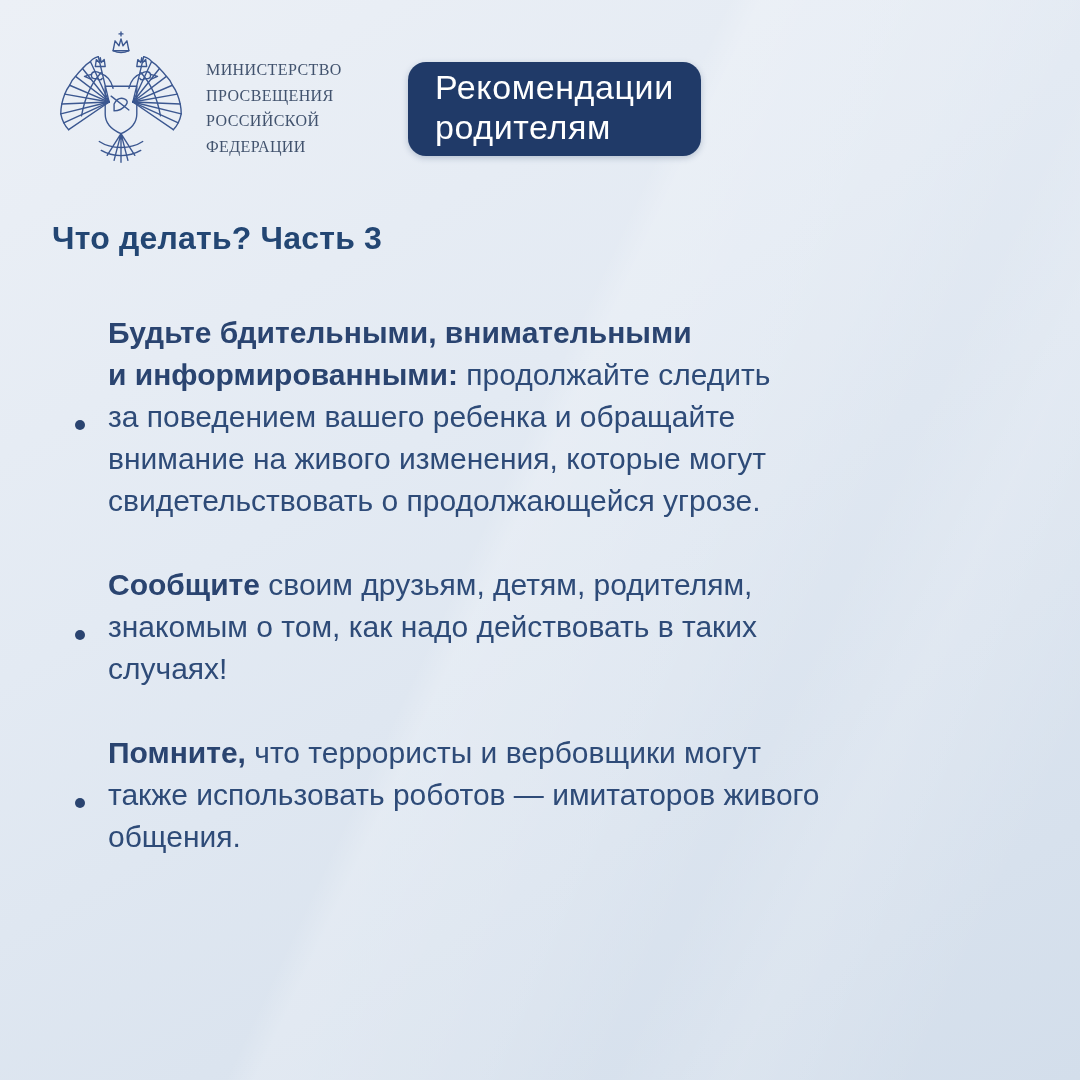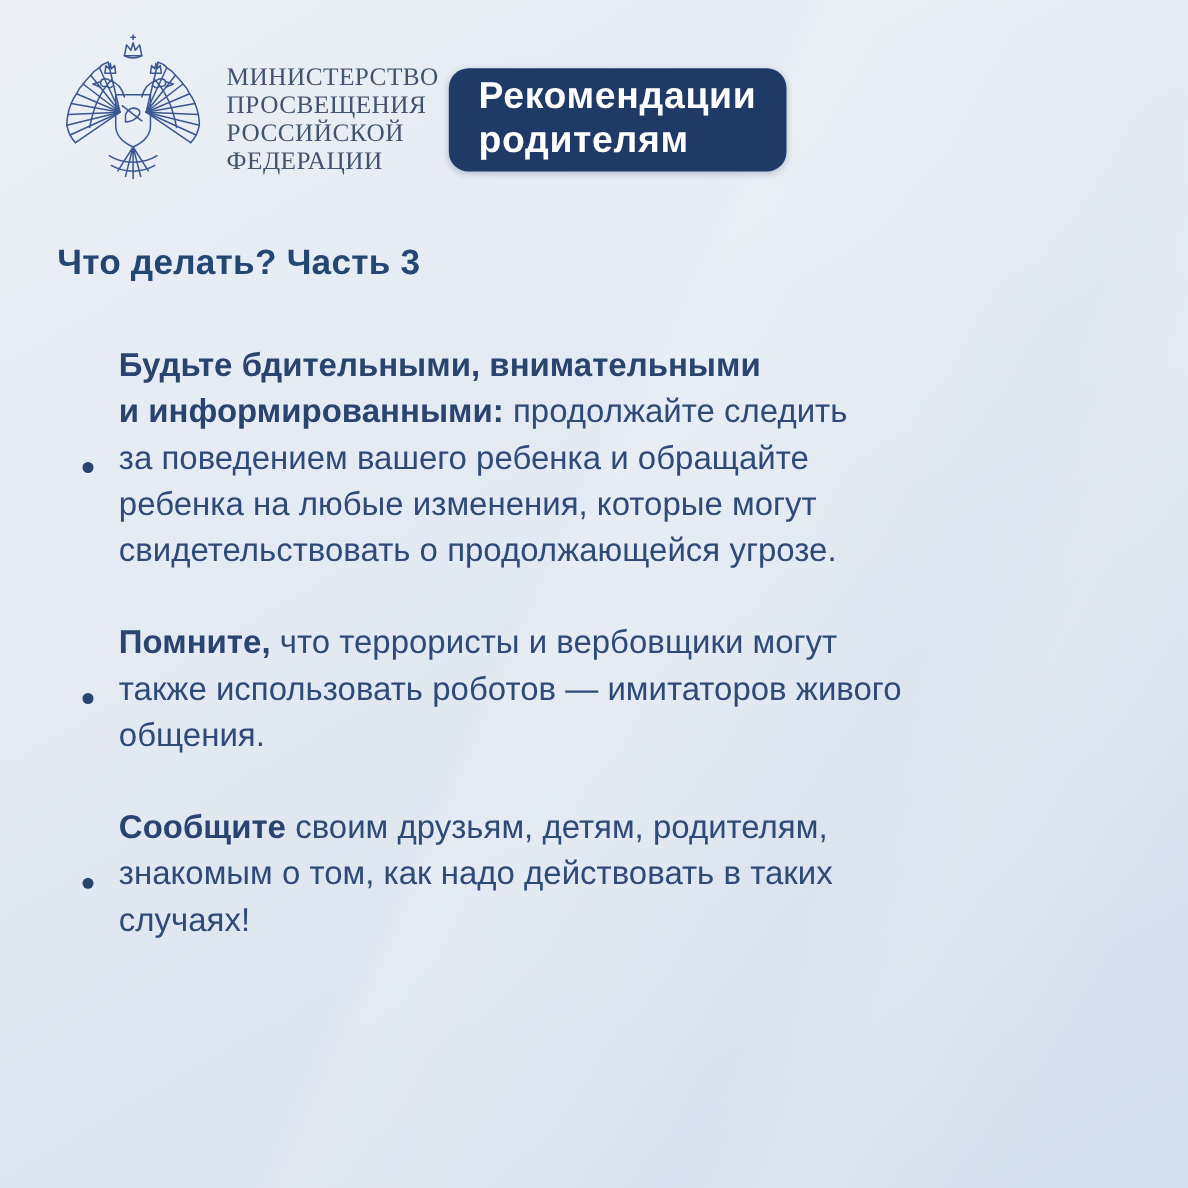--- a/index.html
+++ b/index.html
@@ -26,33 +26,33 @@
 
   .emblem {
     position: absolute; left: 42px; top: 30px;
     width: 158px; height: 150px;
   }
   .emblem svg { width: 100%; height: 100%; }
 
   .ministry-name {
     position: absolute; left: 206px; top: 57px;
     font-family: "Liberation Serif", serif;
-    font-size: 23px; line-height: 25.5px;
+    font-size: 16px; line-height: 25.5px;
     letter-spacing: 0.4px;
     color: #42536e;
     white-space: pre-line;
   }
 
   .badge {
     position: absolute; left: 408px; top: 62px;
     background: #203a68;
     color: #ffffff;
     border-radius: 18px;
     padding: 5px 27px 9px 27px;
-    font-size: 34px; font-weight: 700; line-height: 40px;
+    font-size: 34px; font-weight: 400; line-height: 40px;
     letter-spacing: 0.6px;
     white-space: pre-line;
     box-shadow: 0 2px 6px rgba(32,58,104,0.25);
   }
 
   .page-title {
     position: absolute; left: 52px; top: 220px;
     font-size: 32px; font-weight: 700;
     color: #234673;
     letter-spacing: 0.2px;
@@ -150,32 +150,32 @@
 
   <div class="page-title">Что делать? Часть 3</div>
 
   <div class="bullets">
 
     <div class="bullet">
       <span class="bullet-dot"></span>
       <span class="bullet-text"><span class="bullet-lead">Будьте бдительными, внимательными
 и информированными:</span><span> продолжайте следить
 за поведением вашего ребенка и обращайте
-ребенка на любые изменения, которые могут
+внимание на живого изменения, которые могут
 свидетельствовать о продолжающейся угрозе.</span></span>
+    </div>
+
+    <div class="bullet">
+      <span class="bullet-dot"></span>
+      <span class="bullet-text"><span class="bullet-lead">Сообщите</span><span> своим друзьям, детям, родителям,
+знакомым о том, как надо действовать в таких
+случаях!</span></span>
     </div>
 
     <div class="bullet">
       <span class="bullet-dot"></span>
       <span class="bullet-text"><span class="bullet-lead">Помните,</span><span> что террористы и вербовщики могут
 также использовать роботов — имитаторов живого
 общения.</span></span>
     </div>
 
-    <div class="bullet">
-      <span class="bullet-dot"></span>
-      <span class="bullet-text"><span class="bullet-lead">Сообщите</span><span> своим друзьям, детям, родителям,
-знакомым о том, как надо действовать в таких
-случаях!</span></span>
-    </div>
-
   </div>
 </div>
 
 </body></html>

